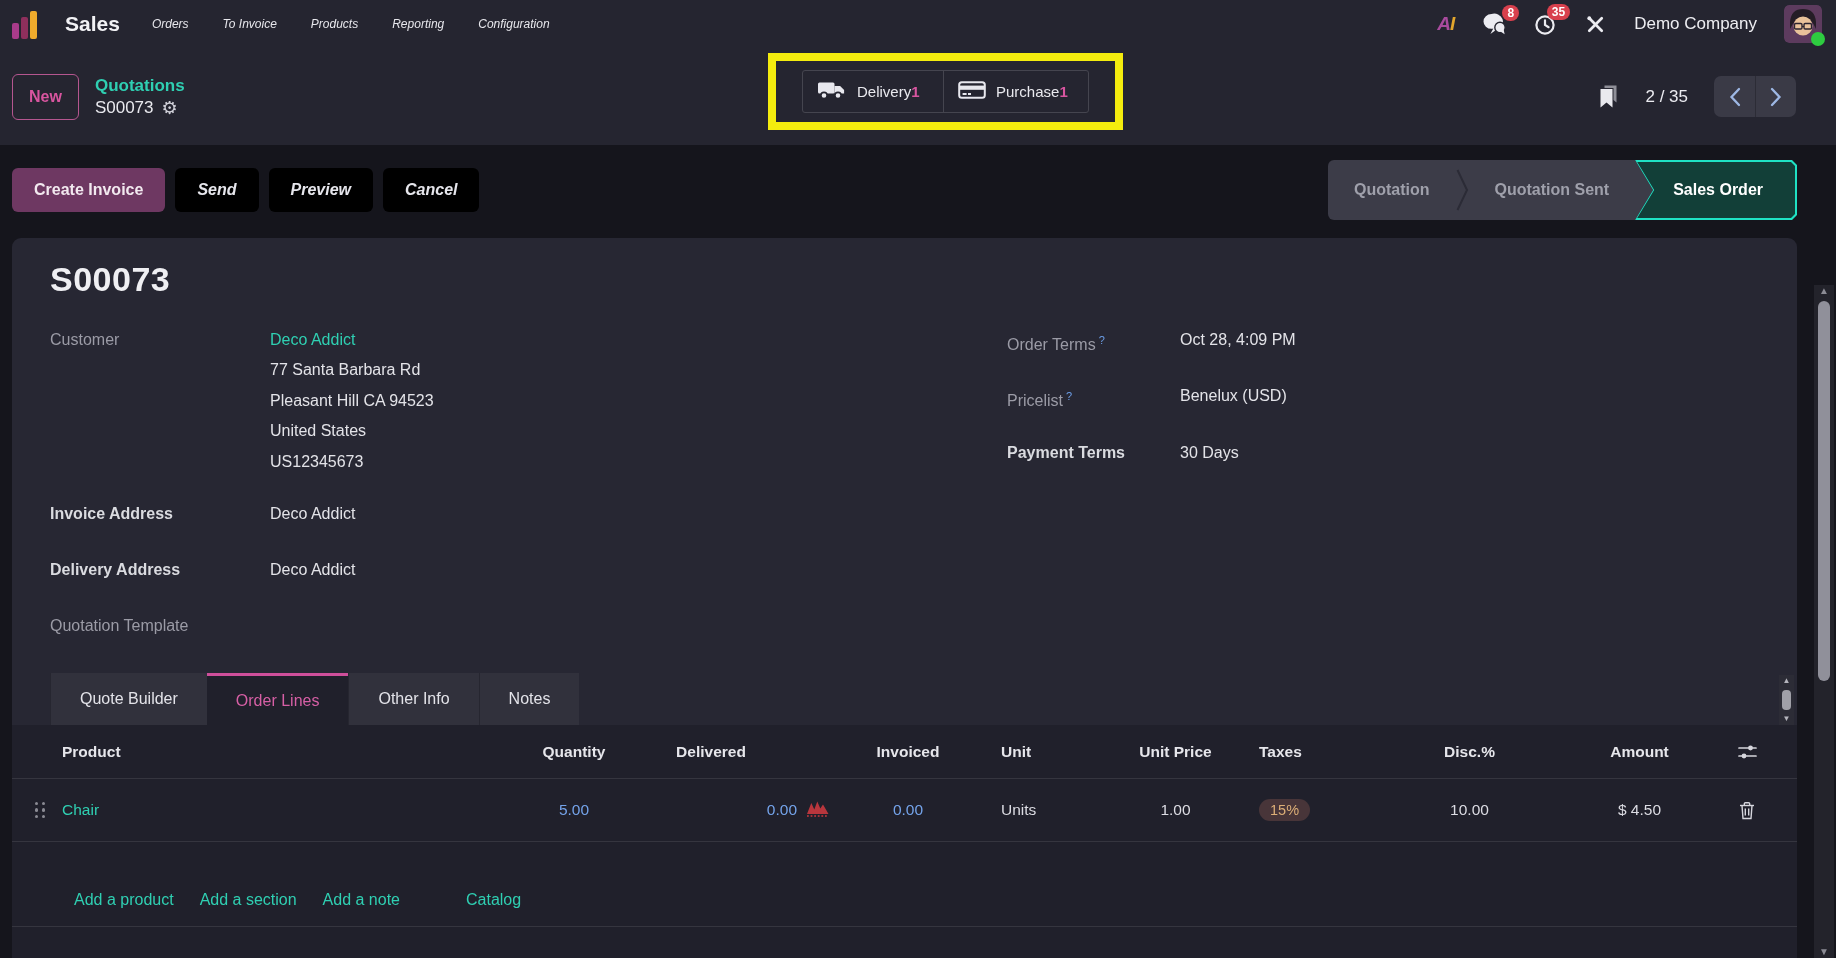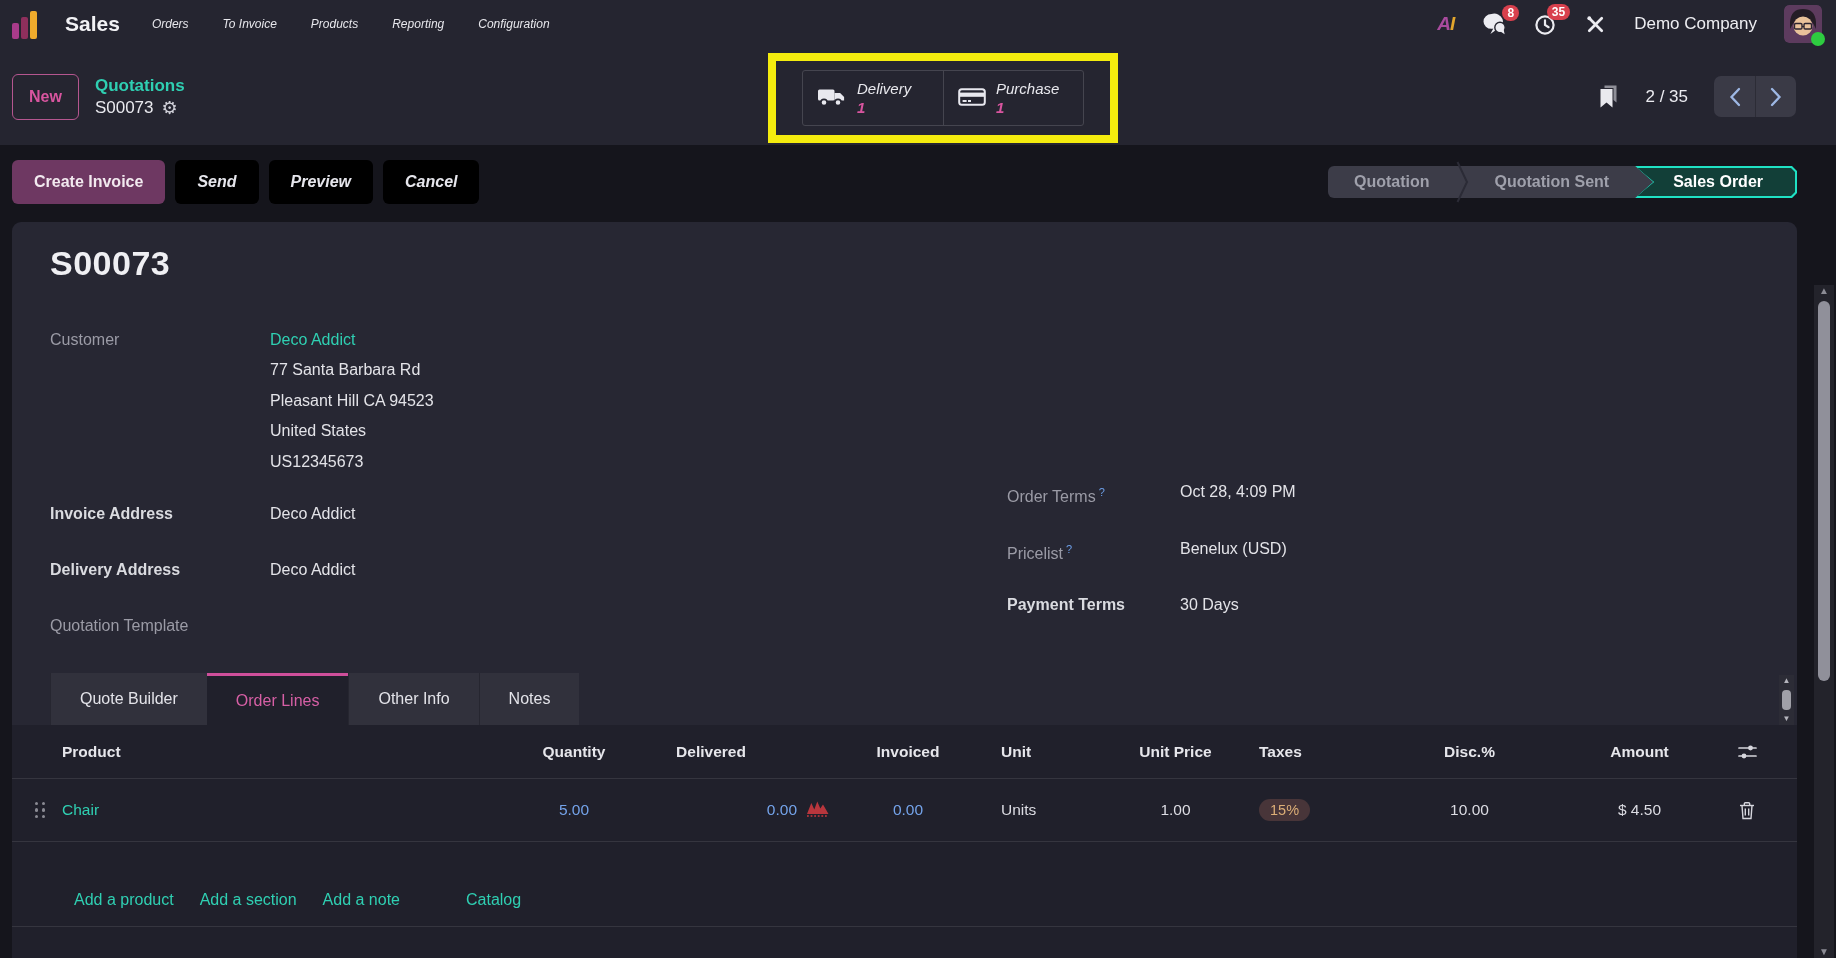--- a/index.html
+++ b/index.html
@@ -51,56 +51,56 @@
   .smart-wrap {
     position:absolute; left:50%; top:5px; transform:translateX(-150px);
     border:8px solid #f4ec0e; padding:9px 26px 9px 26px; background:transparent;
   }
   .smart-buttons { display:flex; border:1px solid #45454f; border-radius:3px; }
   .smart-btn {
     display:flex; align-items:center; gap:10px; background:transparent; border:none;
     padding:8px 20px 8px 14px; cursor:pointer; min-width:140px;
   }
   .smart-btn + .smart-btn { border-left:1px solid #45454f; }
-  .sb-text { display:flex; flex-direction:column; align-items:flex-start; line-height:19px;font-style:italic; }
+  .sb-text { display:flex; flex-direction:row; align-items:flex-end; line-height:19px; }
   .sb-label { color:#e9e9ee; font-size:15px; }
   .sb-count { color:#d8559f; font-size:15px; font-weight:600; }
   .cr-right { margin-left:auto; display:flex; align-items:center; gap:26px; }
   .counter { color:#ecec f1; font-size:17px; color:#ececf1; }
   .pager { display:flex; background:#3a3a46; border-radius:7px; overflow:hidden; }
   .pager button { width:41px; height:41px; background:transparent; border:none; cursor:pointer; display:flex; align-items:center; justify-content:center; }
   .pager button + button { border-left:1px solid #2c2c36; }
   .bookmark { cursor:pointer; display:flex; }
   
   .main { flex:1; display:flex; flex-direction:column; padding:0 39px 0 12px; position:relative; }
   .actions-row { margin:15px 0 18px; display:flex; align-items:center; justify-content:space-between; }
   .act-left { display:flex; gap:10px; }
   .btn { height:44px; border:none; border-radius:6px; font-size:16px; font-weight:600; padding:0 22px; cursor:pointer; font-family:inherit; }
   .btn-primary { background:#6e3862; color:#f2e9ef; }
   .btn-sec { background:#000000; color:#e6e6ec;font-style:italic; }
   
-  .statusbar { display:flex; height:32px; }
+  .statusbar { display:flex; height:60px; }
   .sb-gray { display:flex; background:#3c3c48; border-radius:6px 0 0 6px; padding-right:18px; }
   .step { display:flex; align-items:center; padding:0 26px; color:#9fa0ab; font-weight:600; font-size:16px; cursor:pointer; }
   .step-sep { display:flex; align-items:center; }
   .step-active-outer {
     margin-left:-18px; background:#1fe2c4; cursor:pointer;
     clip-path:polygon(0 0,18px 50%,0 100%,calc(100% - 5px) 100%,100% calc(100% - 5px),100% 5px,calc(100% - 5px) 0);
     display:flex;
   }
   .step-active-inner {
     margin:2px; background:#123f38; color:#ffffff; font-weight:700; font-size:16px;
     clip-path:polygon(0 0,17px 50%,0 100%,calc(100% - 4px) 100%,100% calc(100% - 4px),100% 4px,calc(100% - 4px) 0);
     display:flex; align-items:center; padding:0 32px 0 36px;
   }
   
   .sheet { flex:1; background:#272733; border-radius:9px 9px 0 0; display:flex; flex-direction:column; overflow:hidden; }
   .sheet-top { padding:22px 38px 0 38px; }
   .o-title { font-size:34px; font-weight:700; color:#efeff3; letter-spacing:.5px; }
-  .fields { display:flex; margin-top:42px;align-items:flex-end; }
+  .fields { display:flex; margin-top:26px; }
   .fgroup-left { width:56%; }
   .fgroup-right { width:44%; }
   .frow { display:flex; line-height:30px; }
   .flabel { width:220px; color:#9b9ba6; flex:0 0 auto; }
   .flabel.strong { color:#dadbe0; font-weight:700; }
   .fvalue { color:#e3e3e8; }
   .fvalue.link { color:#2fcfb2; cursor:pointer; }
   .addr { color:#e3e3e8; line-height:30.5px; }
   .mt22 { margin-top:22px; } .mt26 { margin-top:26px; }
   .fgroup-right .flabel { width:173px; }

